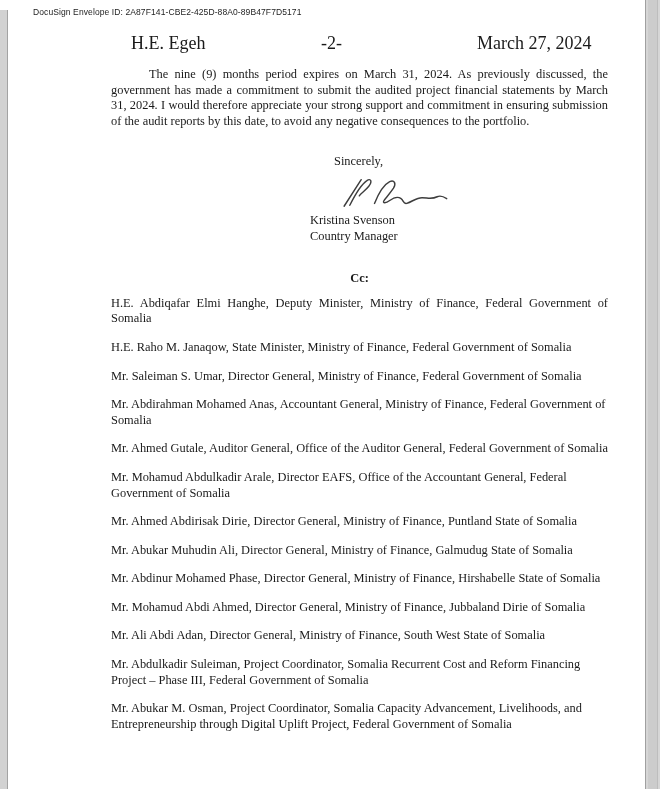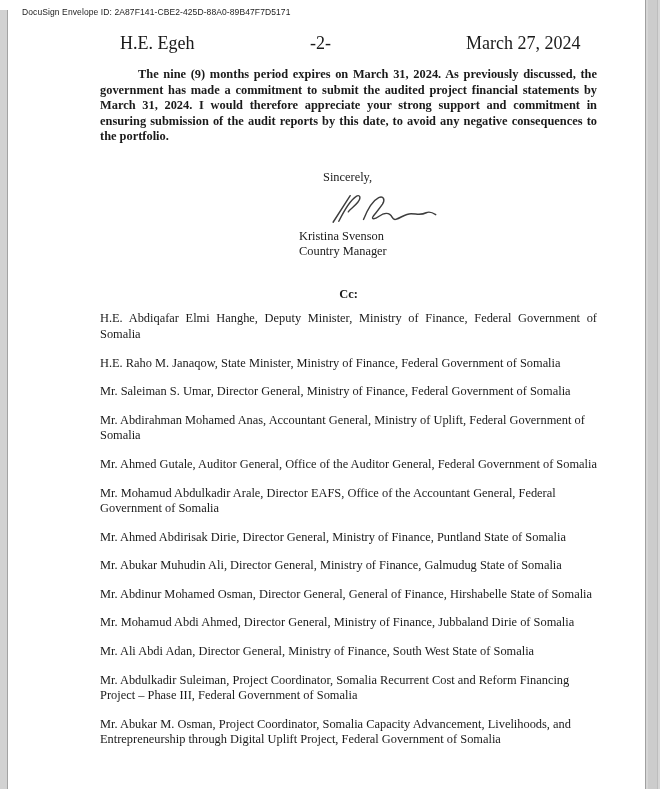--- a/index.html
+++ b/index.html
@@ -21,21 +21,21 @@
     position: absolute; right: 0; top: 0; bottom: 0; width: 15px;
     background: #d6d6d6; border-left: 1px solid #a0a0a0;
   }
   .scroll-thumb {
     position: absolute; left: 2px; right: 2px; top: 0; bottom: 0;
     background: #cccccc; border-right: 1px solid #bdbdbd;
   }
 
   
   .page {
-    position: absolute; left: 9px; top: 0; width: 636px; height: 789px;
+    position: absolute; left: 20px; top: 0; width: 636px; height: 789px;
     background: #ffffff; color: #1a1a1a;
   }
   .docusign-line {
     font-family: "Liberation Sans", "DejaVu Sans", sans-serif;
     font-size: 8.5px; letter-spacing: 0.1px; color: #232323;
     padding: 6px 0 0 13px; line-height: 12px;
   }
   .content {
     padding: 0 48px 0 91px; 
     font-size: 12.4px; line-height: 15.6px;
@@ -43,21 +43,20 @@
 
   .letter-header { position: relative; height: 16px; margin-top: 18px; font-size: 18px; margin-left: 20px; }
   .letter-header .hdr-recipient { position: absolute; left: 0; }
   .letter-header .hdr-page { position: absolute; left: 190px; }
   .letter-header .hdr-date { position: absolute; left: 346px; text-align: center; }
 
   .para {
     margin-top: 15px;
     text-indent: 38px;
     text-align: justify;
-    font-weight: bold;
   }
 
   .sig-block { margin-top: 25px; margin-left: 199px; }
   .sig-block .closing { padding-left: 24px; }
   .sig-svg { display: block; margin: 3px 0 2px 6px; width: 136px; height: 38px; }
   .sig-svg path { fill: none; stroke: #3d3d3d; stroke-width: 1.5; stroke-linecap: round; stroke-linejoin: round; }
 
   .cc-label { margin-top: 27px; font-weight: bold; text-align: center; }
   .cc-list { margin-top: 9px; }
   .cc-list p.cc-entry { margin: 0 0 13px 0; }
@@ -100,31 +99,31 @@
       <div class="cc-label">Cc:</div>
 
       <div class="cc-list">
 
           <p class="cc-entry">H.E. Abdiqafar Elmi Hanghe, Deputy Minister, Ministry of Finance, Federal Government of Somalia</p>
 
           <p class="cc-entry">H.E. Raho M. Janaqow, State Minister, Ministry of Finance, Federal Government of Somalia</p>
 
           <p class="cc-entry">Mr. Saleiman S. Umar, Director General, Ministry of Finance, Federal Government of Somalia</p>
 
-          <p class="cc-entry">Mr. Abdirahman Mohamed Anas, Accountant General, Ministry of Uplift, Federal Government of Somalia</p>
+          <p class="cc-entry">Mr. Abdirahman Mohamed Anas, Accountant General, Ministry of Finance, Federal Government of Somalia</p>
 
           <p class="cc-entry">Mr. Ahmed Gutale, Auditor General, Office of the Auditor General, Federal Government of Somalia</p>
 
           <p class="cc-entry">Mr. Mohamud Abdulkadir Arale, Director EAFS, Office of the Accountant General, Federal Government of Somalia</p>
 
           <p class="cc-entry">Mr. Ahmed Abdirisak Dirie, Director General, Ministry of Finance, Puntland State of Somalia</p>
 
           <p class="cc-entry">Mr. Abukar Muhudin Ali, Director General, Ministry of Finance, Galmudug State of Somalia</p>
 
-          <p class="cc-entry">Mr. Abdinur Mohamed Osman, Director General, General of Finance, Hirshabelle State of Somalia</p>
+          <p class="cc-entry">Mr. Abdinur Mohamed Phase, Director General, Ministry of Finance, Hirshabelle State of Somalia</p>
 
           <p class="cc-entry">Mr. Mohamud Abdi Ahmed, Director General, Ministry of Finance, Jubbaland Dirie of Somalia</p>
 
           <p class="cc-entry">Mr. Ali Abdi Adan, Director General, Ministry of Finance, South West State of Somalia</p>
 
           <p class="cc-entry">Mr. Abdulkadir Suleiman, Project Coordinator, Somalia Recurrent Cost and Reform Financing Project – Phase III, Federal Government of Somalia</p>
 
           <p class="cc-entry">Mr. Abukar M. Osman, Project Coordinator, Somalia Capacity Advancement, Livelihoods, and Entrepreneurship through Digital Uplift Project, Federal Government of Somalia</p>
         </div>
 

